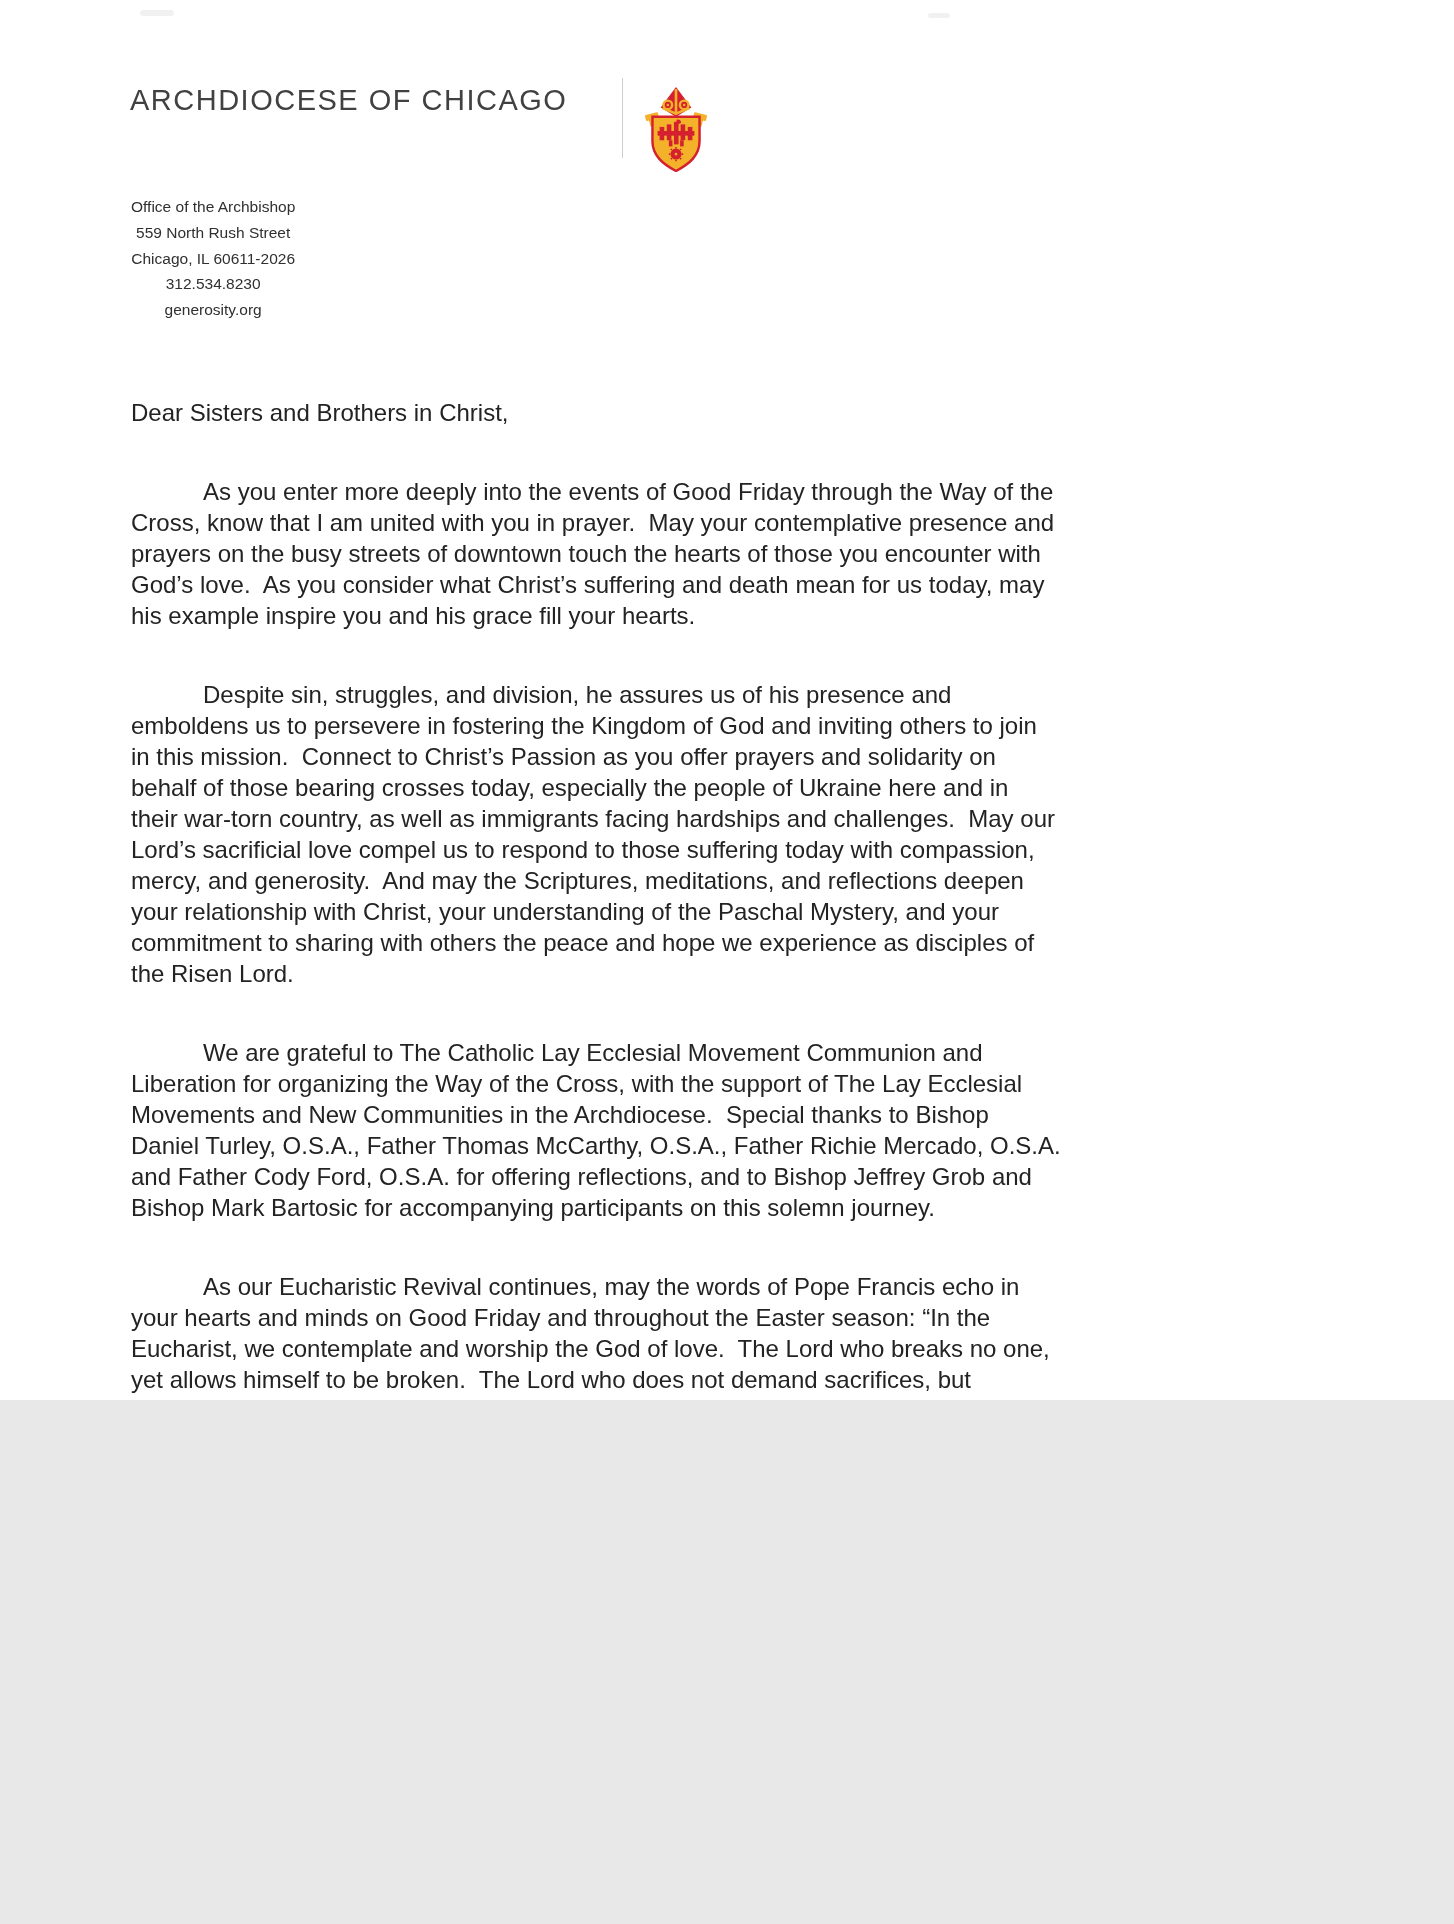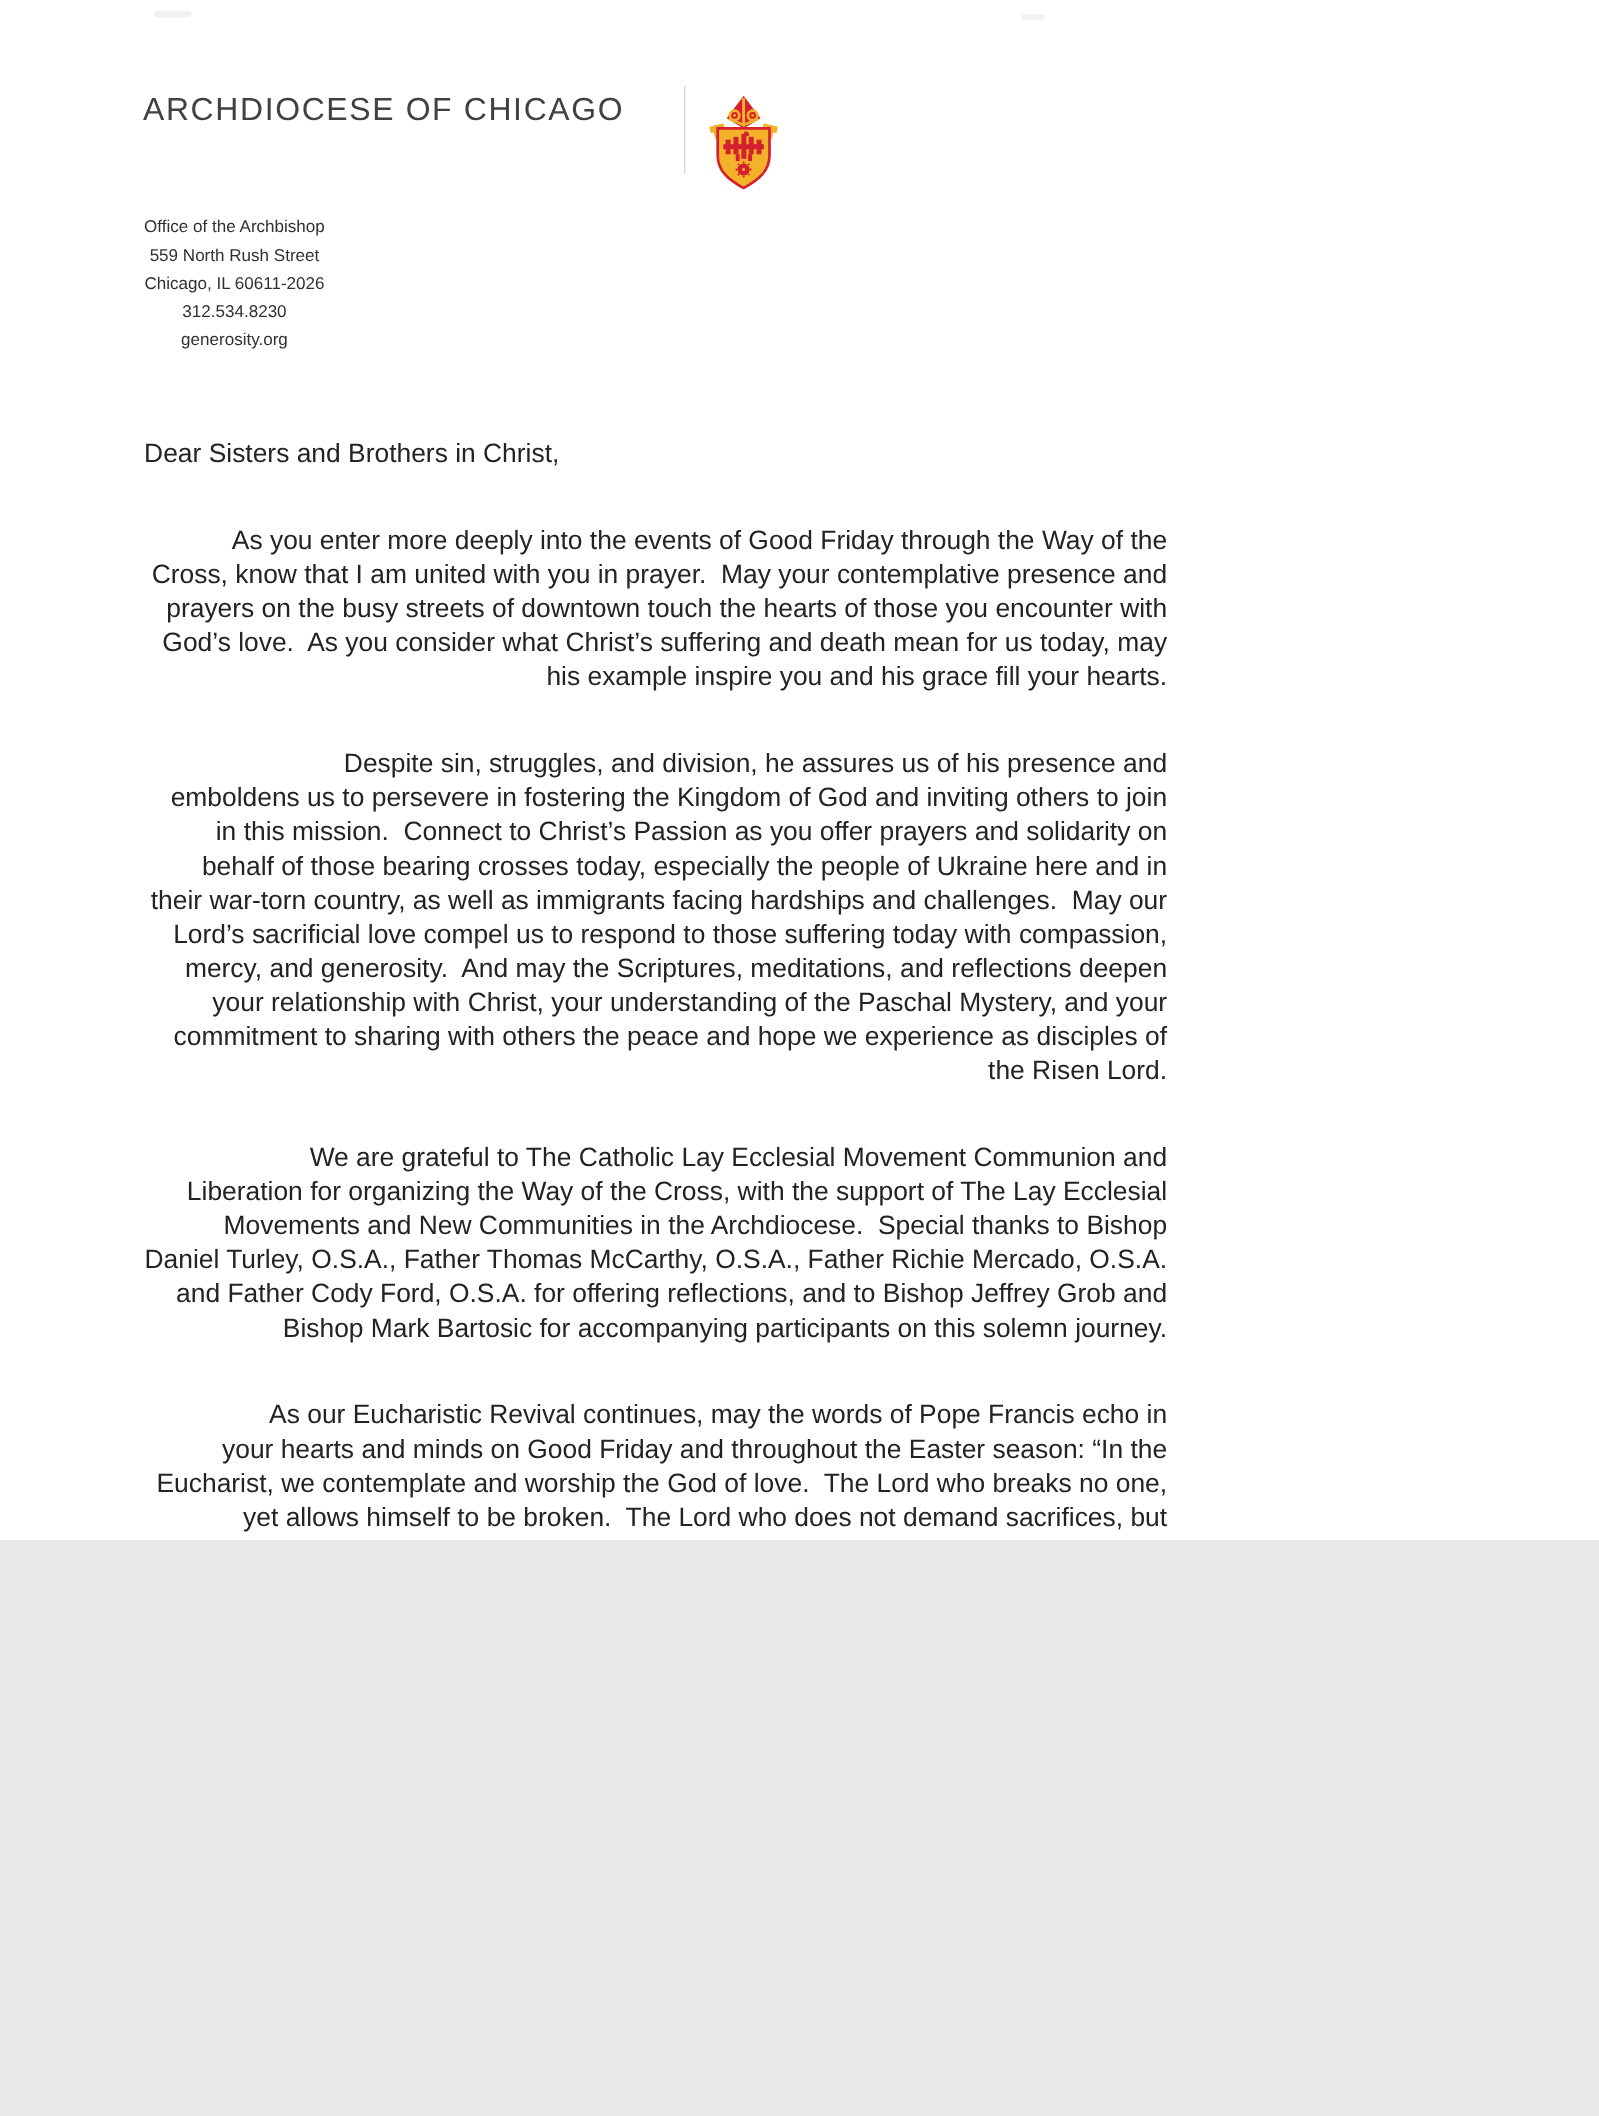--- a/index.html
+++ b/index.html
@@ -30,21 +30,21 @@
   
   .body-block{
     position:absolute;left:131px;top:397px;width:930px;
     font-size:24px;line-height:31px;color:#232323;
   }
   .salutation{margin:0;}
   .body-block p.para{
     margin:48px 0 0 0;
     text-indent:72px;
     white-space:pre-wrap;
-    text-align:right;
+    text-align:left;
   }
   
   .closing{
     position:absolute;left:680px;top:1560px;
     font-size:20px;line-height:31px;color:#232323;
   }
   .signature{position:absolute;left:703px;top:1598px;width:322px;height:80px;}
   .signed-title{
     position:absolute;left:683px;top:1740px;
     font-size:21px;color:#232323;

